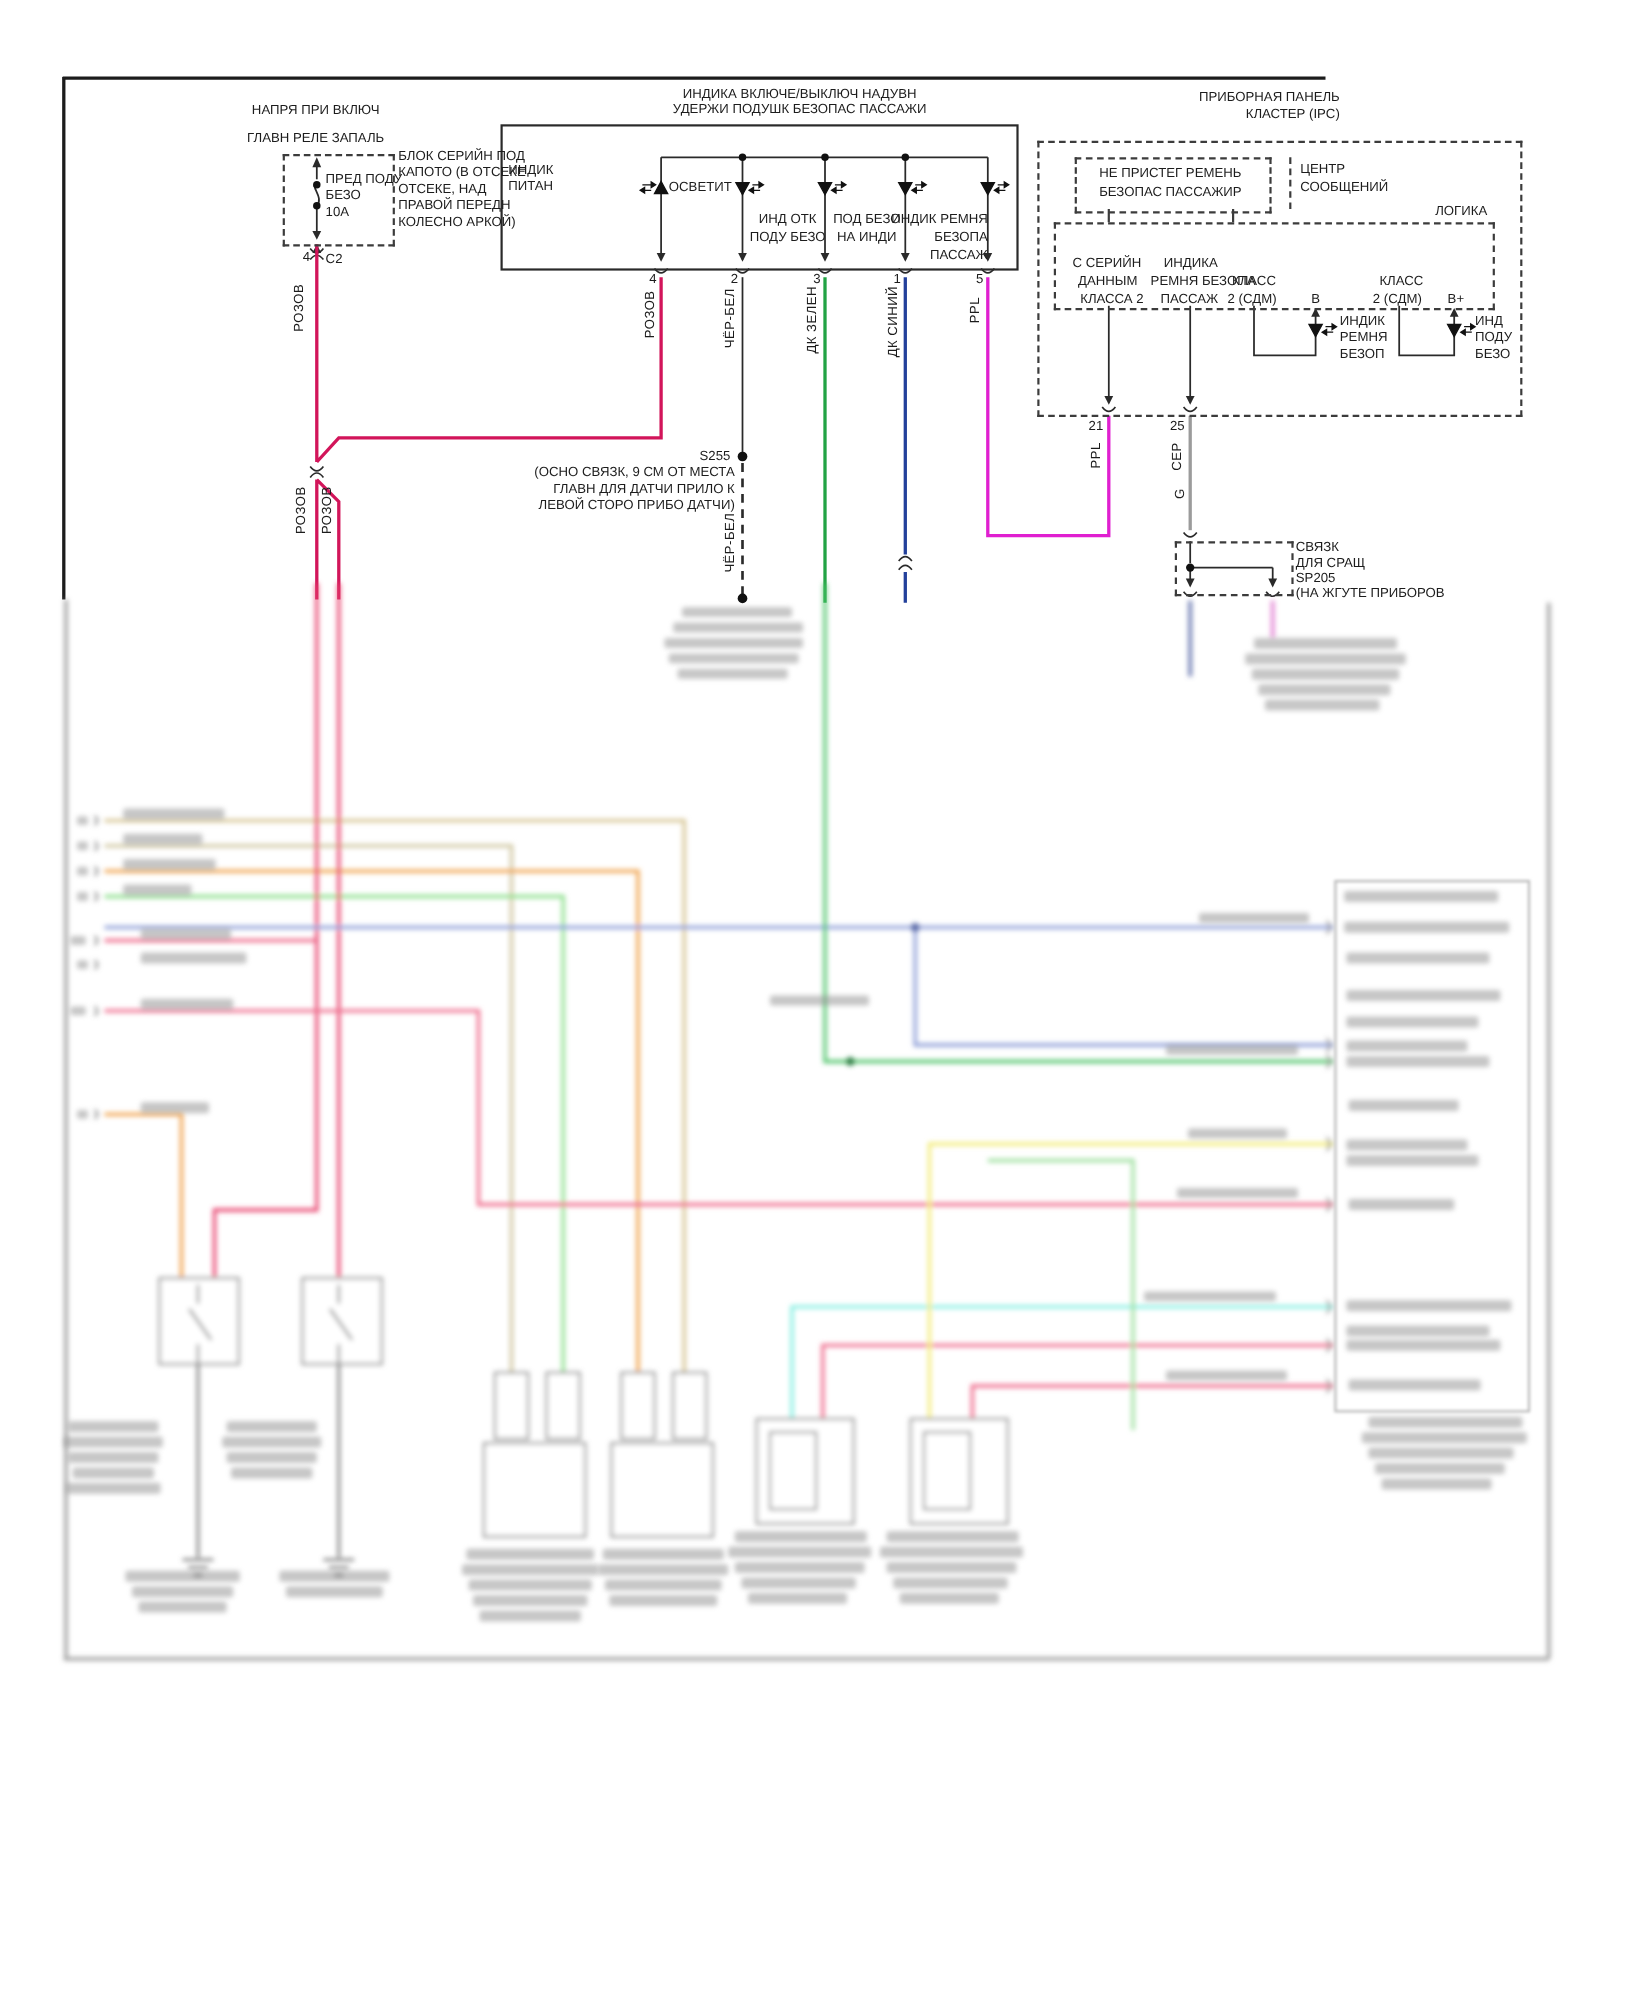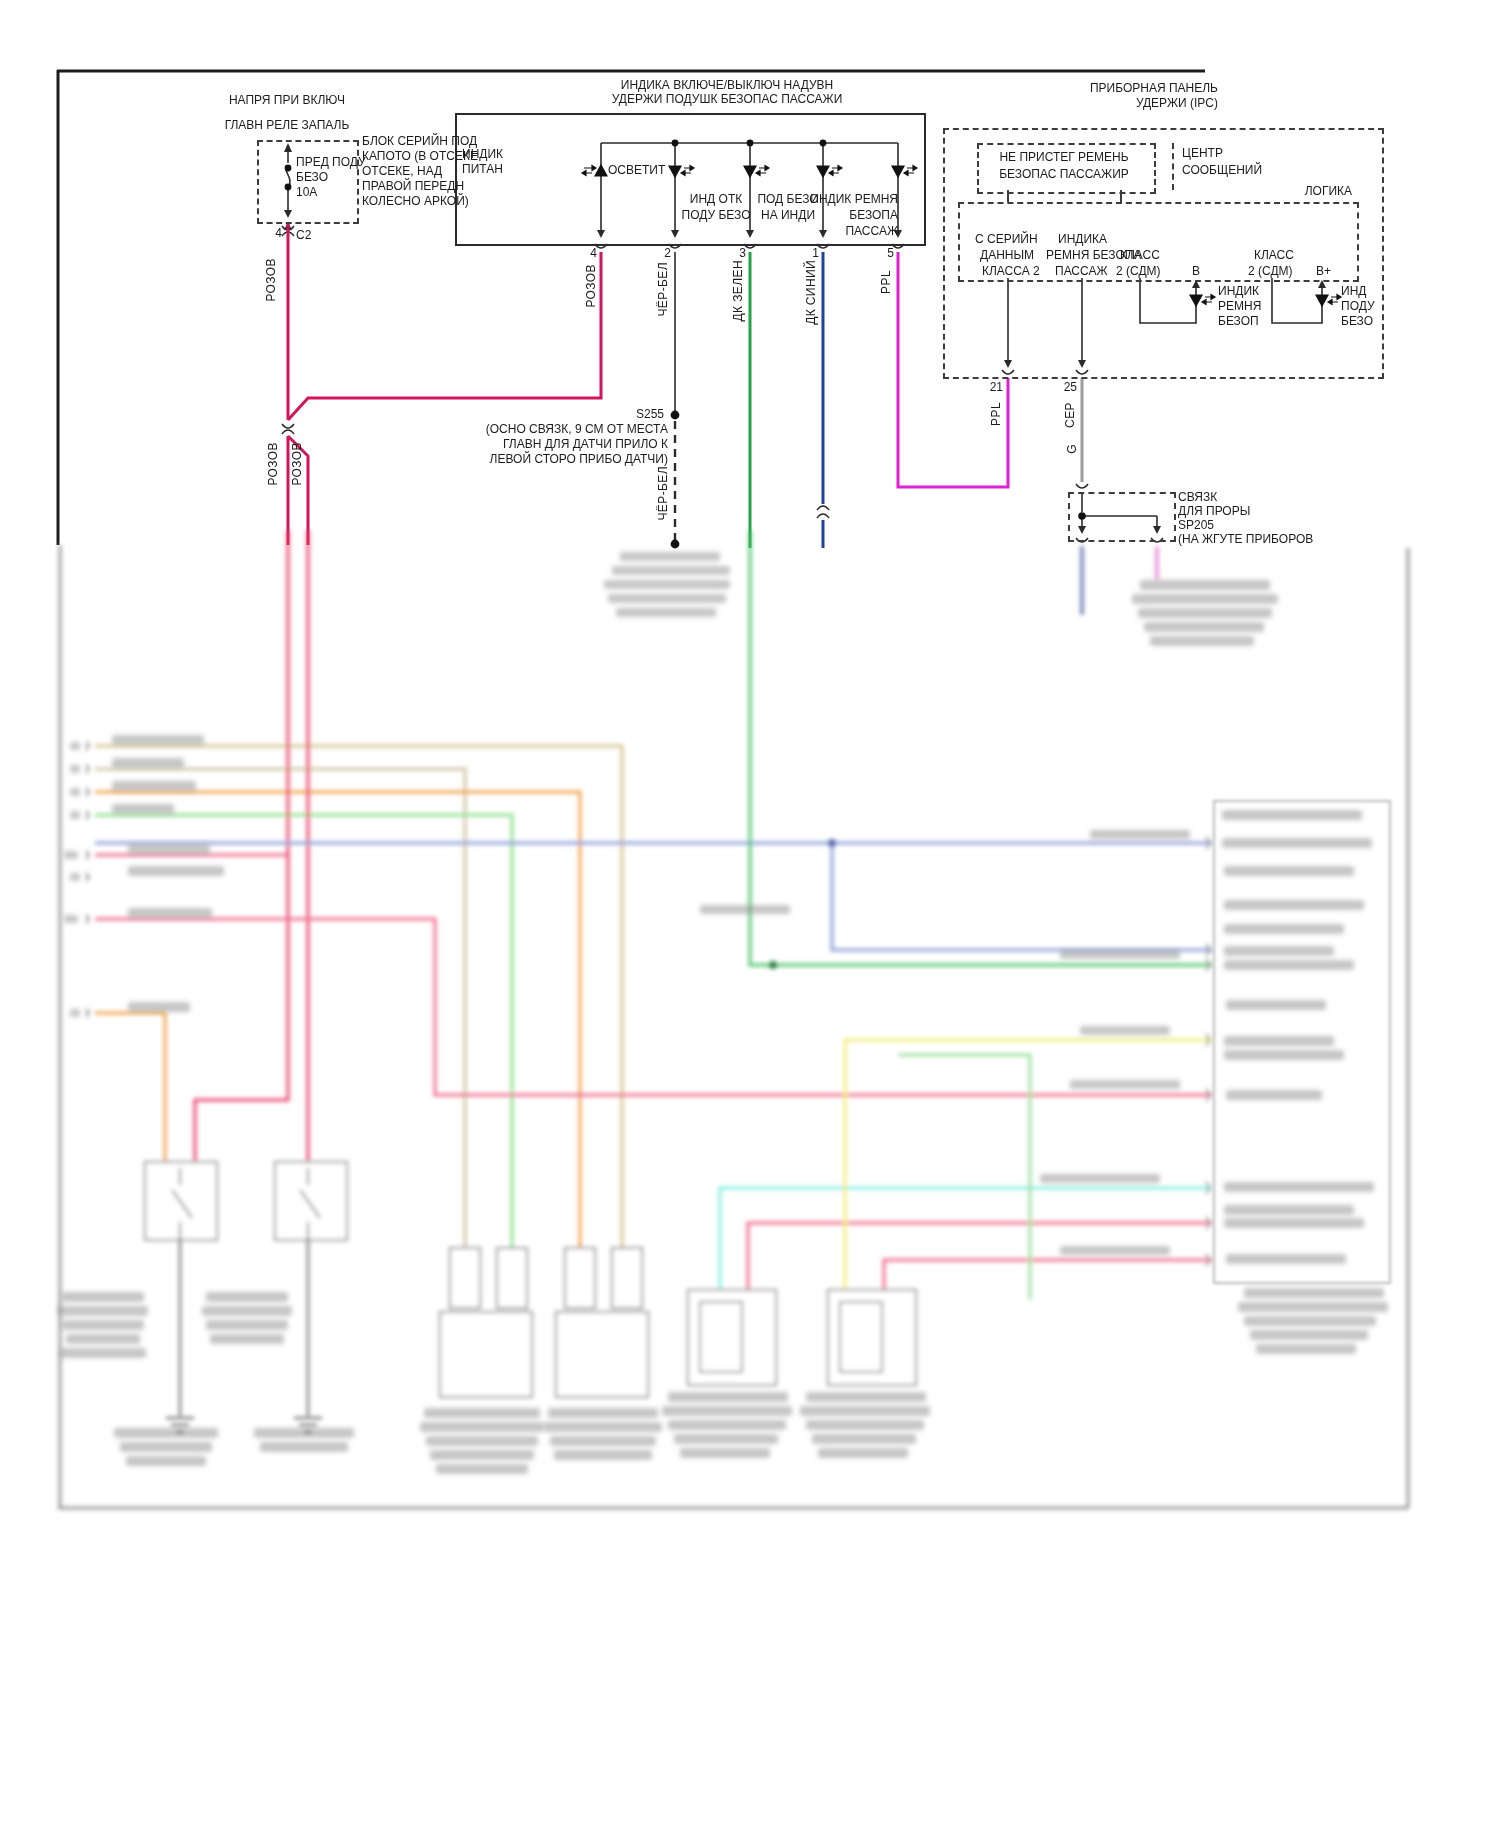--- a/index.html
+++ b/index.html
@@ -266,21 +266,21 @@
   <div class="v" style="left:804px;top:260px">ДК СИНИЙ</div>
   <div class="v" style="left:879px;top:270px">PPL</div>
 
   <div class="t r" style="left:664px;top:407px">S255</div>
   <div class="t r" style="left:668px;top:422px">(ОСНО СВЯЗК, 9 СМ ОТ МЕСТА</div>
   <div class="t r" style="left:668px;top:437px">ГЛАВН ДЛЯ ДАТЧИ ПРИЛО К</div>
   <div class="t r" style="left:668px;top:452px">ЛЕВОЙ СТОРО ПРИБО ДАТЧИ)</div>
   <div class="v" style="left:656px;top:466px">ЧЁР-БЕЛ</div>
 
   <div class="t r" style="left:1218px;top:81px">ПРИБОРНАЯ ПАНЕЛЬ</div>
-  <div class="t r" style="left:1218px;top:96px">УДЕРЖИ (IPC)</div>
+  <div class="t r" style="left:1218px;top:96px">КЛАСТЕР (IPC)</div>
   <div class="t c" style="left:1064px;top:150px">НЕ ПРИСТЕГ РЕМЕНЬ</div>
   <div class="t c" style="left:1064px;top:167px">БЕЗОПАС ПАССАЖИР</div>
   <div class="t" style="left:1182px;top:146px">ЦЕНТР</div>
   <div class="t" style="left:1182px;top:163px">СООБЩЕНИЙ</div>
   <div class="t r" style="left:1352px;top:184px">ЛОГИКА</div>
   <div class="t" style="left:975px;top:232px">С СЕРИЙН</div>
   <div class="t" style="left:980px;top:248px">ДАННЫМ</div>
   <div class="t" style="left:982px;top:264px">КЛАССА 2</div>
   <div class="t" style="left:1058px;top:232px">ИНДИКА</div>
   <div class="t" style="left:1046px;top:248px">РЕМНЯ БЕЗОПА</div>
@@ -297,21 +297,21 @@
   <div class="t" style="left:1341px;top:284px">ИНД</div>
   <div class="t" style="left:1341px;top:299px">ПОДУ</div>
   <div class="t" style="left:1341px;top:314px">БЕЗО</div>
   <div class="t r" style="left:1003px;top:380px">21</div>
   <div class="t r" style="left:1077px;top:380px">25</div>
   <div class="v" style="left:989px;top:402px">PPL</div>
   <div class="v" style="left:1063px;top:402px">СЕР</div>
   <div class="v" style="left:1065px;top:444px">G</div>
 
   <div class="t" style="left:1178px;top:490px">СВЯЗК</div>
-  <div class="t" style="left:1178px;top:504px">ДЛЯ ПРОРЫ</div>
+  <div class="t" style="left:1178px;top:504px">ДЛЯ СРАЩ</div>
   <div class="t" style="left:1178px;top:518px">SP205</div>
   <div class="t" style="left:1178px;top:532px">(НА ЖГУТЕ ПРИБОРОВ</div>
 
   <div class="bigbox"></div>
   <div id="bars">
       <div class="bbar" style="left: 112px; top: 735px; width: 92px; height: 10px;"></div>
       <div class="bbar" style="left: 112px; top: 758px; width: 72px; height: 10px;"></div>
       <div class="bbar" style="left: 112px; top: 781px; width: 84px; height: 10px;"></div>
       <div class="bbar" style="left: 112px; top: 804px; width: 62px; height: 10px;"></div>
       <div class="bbar" style="left: 128px; top: 844px; width: 82px; height: 10px;"></div>

